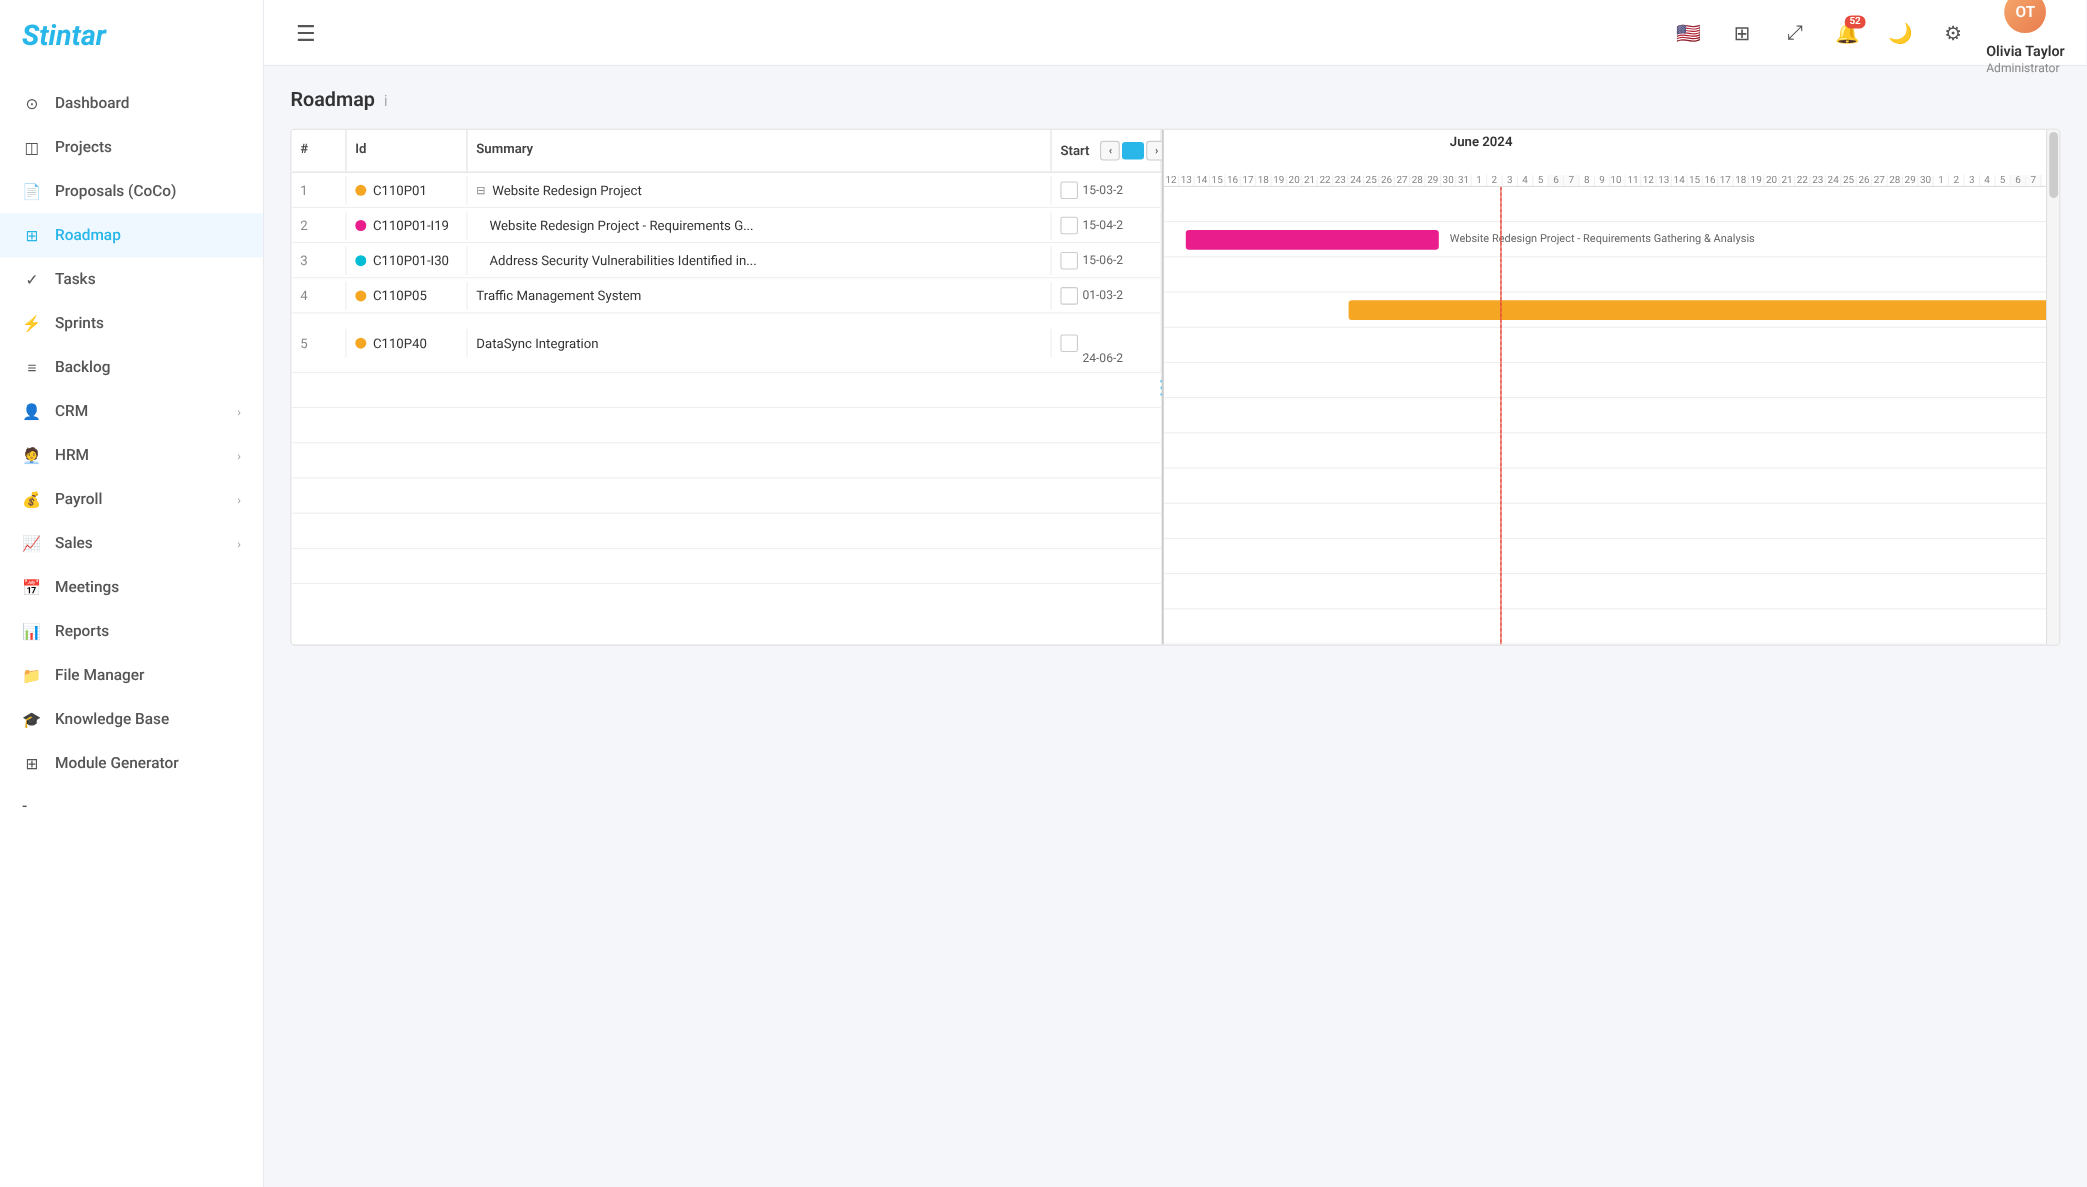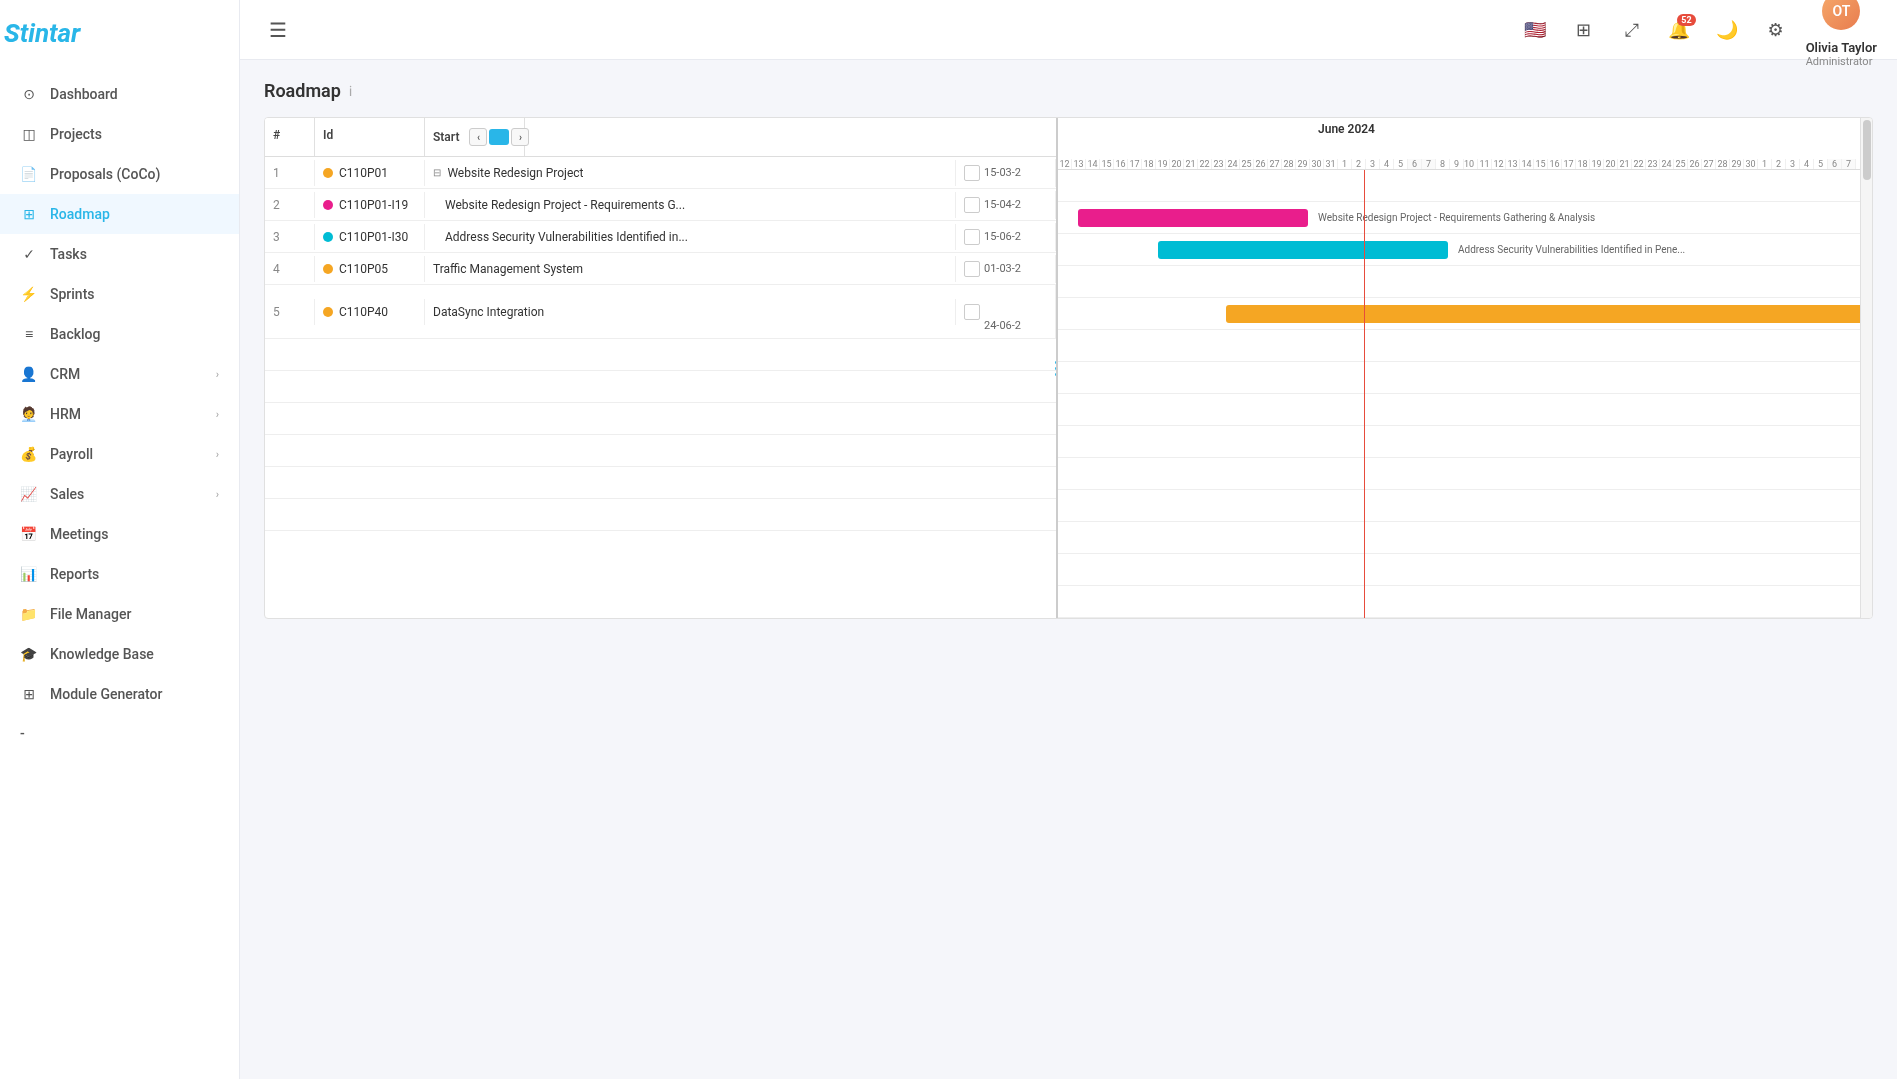--- a/index.html
+++ b/index.html
@@ -1,20 +1,20 @@
 <!DOCTYPE html>
 <html><head>
   <meta charset="utf-8">
   <style>
     * { box-sizing: border-box; margin: 0; padding: 0; }
     body { font-family: -apple-system, BlinkMacSystemFont, 'Segoe UI', Roboto, sans-serif; background: #f5f6fa; display: flex; height: 100vh; overflow: hidden; }
 
     
     .sidebar { width: 240px; background: #fff; border-right: 1px solid #e8eaf0; display: flex; flex-direction: column; height: 100vh; overflow-y: auto; flex-shrink: 0; }
-    .sidebar-logo { padding: 18px 4px; display: flex; align-items: flex-start; }
+    .sidebar-logo { padding: 18px 20px; display: flex; align-items: flex-start; }
     .sidebar-nav { display: flex; flex-direction: column; padding: 8px 0; }
     .nav-item { display: flex; align-items: center; gap: 12px; padding: 11px 20px; cursor: pointer; color: #555; font-size: 14px; font-weight: 500; border-radius: 0; transition: background 0.15s; text-decoration: none; }
     .nav-item.active { color: #29b6e8; background: #f0f8ff; }
     .nav-item .icon { width: 18px; height: 18px; display: flex; align-items: center; justify-content: center; flex-shrink: 0; }
     .nav-item .chevron { margin-left: auto; font-size: 11px; color: #aaa; }
 
     
     .main { flex: 1; display: flex; flex-direction: column; overflow: hidden; }
 
     
@@ -216,20 +216,23 @@
       <div class="roadmap-inner">
 
         <div class="left-table" style="position:relative;">
 
           <div class="table-header">
             <div class="th th-num">
               <span>#</span>
             </div>
             <div class="th th-id">
               <span>Id</span>
+            </div>
+            <div class="th th-summary">
+              <span>Summary</span>
             </div>
             <div class="th" style="width:100px;display:flex;align-items:center;gap:6px;">
               <span>Start</span>
 
               <div class="nav-arrows" style="margin-left:4px;">
                 <div class="nav-arrow">‹</div>
                 <div class="nav-mid" style="width:20px;height:16px;border-radius:3px;"></div>
                 <div class="nav-arrow">›</div>
               </div>
             </div>
@@ -414,24 +417,20 @@
             <div class="today-line" style="left:306px;top:0;height:800px;"></div>
 
             <div class="gantt-row" style="min-height:32px;border-bottom:1px solid #eee;position:relative;">
             </div>
 
             <div class="gantt-row" style="min-height:32px;border-bottom:1px solid #eee;position:relative;">
               <div class="gantt-bar bar-pink" style="left:20px;width:230px;"></div>
               <span class="bar-label" style="left:260px;color:#666;font-size:10px;">Website Redesign Project - Requirements Gathering &amp; Analysis</span>
             </div>
 
-            <div class="gantt-row" style="min-height:32px;border-bottom:1px solid #eee;position:relative;">
-              <div class="gantt-bar bar-cyan" style="left:100px;width:290px;"></div>
-              <span class="bar-label" style="left:400px;color:#666;font-size:10px;">Address Security Vulnerabilities Identified in Pene...</span>
-            </div>
 
             <div class="gantt-row" style="min-height:32px;border-bottom:1px solid #eee;position:relative;">
             </div>
 
             <div class="gantt-row" style="min-height:32px;border-bottom:1px solid #eee;position:relative;">
               <div class="gantt-bar bar-orange" style="left:168px;width:730px;"></div>
             </div>
 
             <div class="gantt-row" style="min-height:32px;border-bottom:1px solid #eee;"></div>
             <div class="gantt-row" style="min-height:32px;border-bottom:1px solid #eee;"></div>

